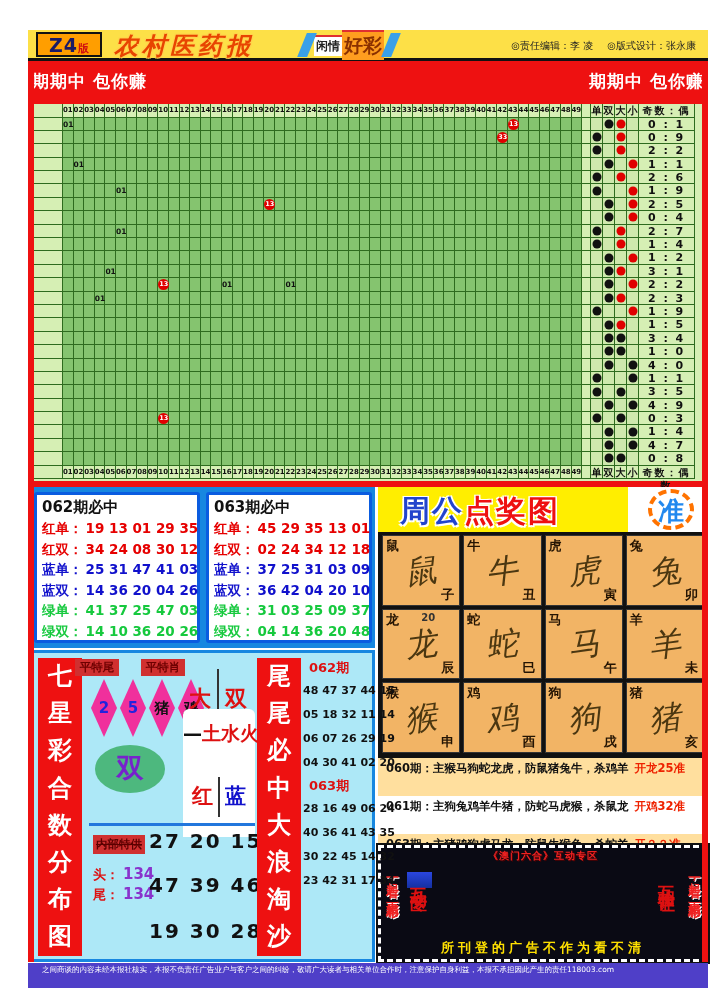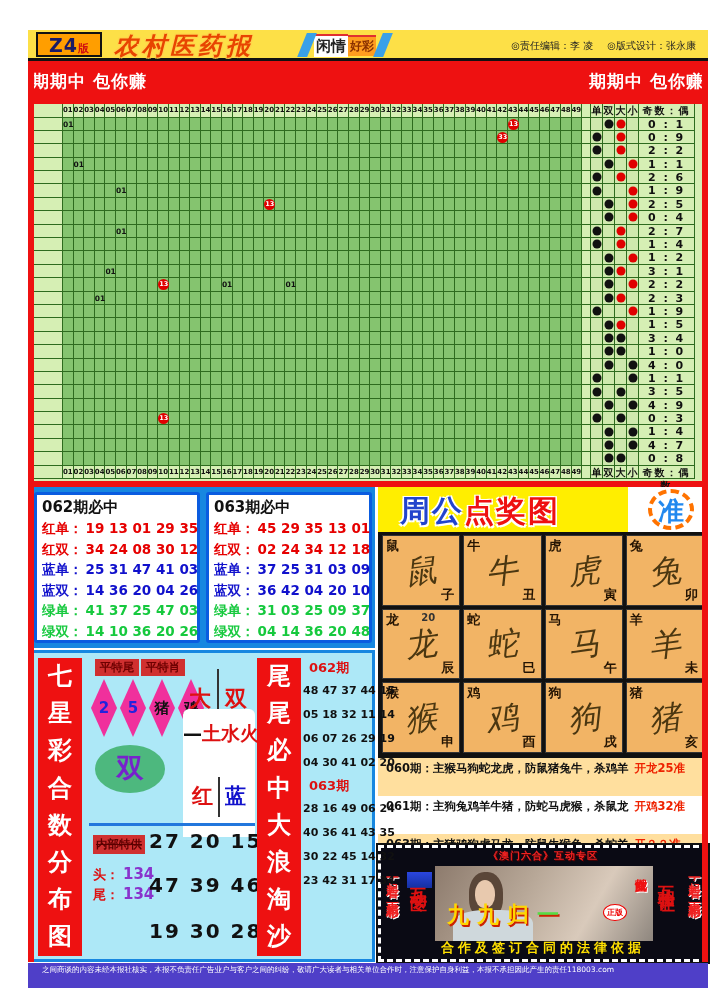--- a/index.html
+++ b/index.html
@@ -8,22 +8,22 @@
 
   
   #masthead { position:absolute; left:28px; top:30px; width:680px; height:31px; background:#fde047; border-bottom:3px solid #111; }
   #edition-box { position:absolute; left:8px; top:2px; width:66px; height:25px; background:#ff9e00; border:2px solid #111; text-align:center; }
   #edition-main { font-weight:bold; font-size:19px; color:#1a1a66; letter-spacing:1px; }
   #edition-sub { font-size:11px; color:#d01010; font-weight:bold; }
   #paper-name { position:absolute; left:86px; top:0px; font-size:24px; font-weight:bold; font-style:italic; color:#e84400;
     text-shadow:1px 1px 0 #ffd24d,-1px -1px 0 #ffd24d,1px -1px 0 #ffd24d,-1px 1px 0 #ffd24d; letter-spacing:4px; }
   #tagline { position:absolute; left:272px; top:3px; height:24px; display:flex; align-items:center; }
   .slash { width:10px; height:24px; background:#3aa0e8; transform:skewX(-22deg); margin:0 2px; }
-  #tagline-left { font-size:15px; color:#222; background:#fff; border-top:2px solid #e03030; padding:1px 2px; font-weight:bold;}
-  #tagline-right { font-size:12px; color:#8a3000; background:#ff9d1f; border-top:2px solid #e03030; padding:1px 2px; font-weight:bold;}
+  #tagline-left { font-size:12px; color:#222; background:#fff; border-top:2px solid #e03030; padding:1px 2px; font-weight:bold;}
+  #tagline-right { font-size:19px; color:#8a3000; background:#ff9d1f; border-top:2px solid #e03030; padding:1px 2px; font-weight:bold;}
   #credits { position:absolute; right:12px; top:9px; font-size:10px; color:#222; }
   #credits span { margin-left:14px; }
 
   
   #banner { position:absolute; left:28px; top:61px; width:680px; height:40px; background:#ee1111; display:flex; align-items:center; justify-content:space-between; padding:0 4px; }
   .slogan { color:#fff; font-weight:bold; font-size:17px; letter-spacing:1px; white-space:nowrap; }
   #banner-title { font-size:34px; font-weight:bold; color:#2b3fd6; letter-spacing:1px; white-space:nowrap;
     text-shadow:2px 0 0 #fff,-2px 0 0 #fff,0 2px 0 #fff,0 -2px 0 #fff,2px 2px 0 #fff,-2px -2px 0 #fff,2px -2px 0 #fff,-2px 2px 0 #fff; }
 
   
@@ -95,21 +95,21 @@
   #macau-badge { position:absolute; right:26px; top:38px; background:#fff; border:1px solid #e00; border-radius:50%; color:#e00; font-size:8px; font-weight:bold; padding:2px 3px; }
   #macau-bottom { position:absolute; left:0; bottom:2px; width:100%; text-align:center; font-size:13px; font-weight:bold; color:#ffe000; letter-spacing:4px; }
 
   
   #lower-left { position:absolute; left:28px; top:650px; width:347px; height:312px; background:#ade8f7; border:3px solid #1787e0; }
   .red-bar { position:absolute; top:5px; width:44px; height:298px; background:#ee1111; text-align:center; }
   #bar-left { left:7px; }
   #bar-right { left:226px; }
   .red-bar span { display:block; color:#fff; font-weight:bold; font-size:24px; line-height:37.2px; }
   #pt-label1,#pt-label2 { position:absolute; top:6px; width:44px; height:17px; background:#d03030; color:#6d0000; font-size:11.5px; font-weight:bold; text-align:center; line-height:17px; }
-  #pt-label1 { left:64px; } #pt-label2 { left:110px; }
+  #pt-label1 { left:44px; } #pt-label2 { left:110px; }
   .diamond { position:absolute; top:26px; width:26px; height:58px; background:#f0309c; clip-path:polygon(50% 0,100% 50%,50% 100%,0 50%); text-align:center; }
   .diamond span { line-height:58px; font-size:15px; font-weight:bold; }
   #d1 { left:60px; } #d2 { left:89px; } #d3 { left:118px; } #d4 { left:147px; }
   #d1 span,#d2 span { color:#2222dd; } #d3 span,#d4 span { color:#111; }
   #dashuang { position:absolute; left:158px; top:24px; width:66px; height:30px; font-size:22px; font-weight:bold; color:#dd1111; }
   #dashuang .dv { display:inline-block; width:2px; height:46px; background:#333; vertical-align:middle; margin:0 6px; transform:translateY(-8px); }
   #whitebox { position:absolute; left:152px; top:56px; width:72px; height:128px; background:#fff; border-radius:6px 6px 0 0; }
   #elements { margin-top:12px; text-align:center; font-size:19px; font-weight:bold; color:#dd1111; white-space:nowrap; }
   #elements .dash { color:#111; }
   #redblue { margin-top:30px; text-align:center; font-size:21px; font-weight:bold; }
@@ -2017,31 +2017,23 @@
   <div id="predictions">
       <div class="pred-line"><span>060期：主猴马狗蛇龙虎，防鼠猪兔牛，杀鸡羊</span><span class="pred-result">开龙25准</span></div>
       <div class="pred-line"><span>061期：主狗兔鸡羊牛猪，防蛇马虎猴，杀鼠龙</span><span class="pred-result">开鸡32准</span></div>
       <div class="pred-line"><span>063期：主猪鸡狗虎马龙，防鼠牛猴兔，杀蛇羊</span><span class="pred-result">开？？准</span></div>
     </div>
 
   <div id="macau">
     <div id="macau-title">《澳门六合》互动专区</div>
     <div id="macau-left-outer" class="vtext">一起看，更精彩！</div>
     <div id="macau-left-inner" class="vtext">互动专区</div>
-    <div id="macau-photo">
-      <div id="photo-head"></div>
-      <div id="photo-face"></div>
-      <div id="photo-body"></div>
-      <div id="macau-phototext"><span>九九归</span><span class="g">一</span></div>
-      <div id="macau-tag">靓女做庄</div>
-      <div id="macau-badge">正版</div>
-    </div>
     <div id="macau-right-inner" class="vtext">互相验证</div>
     <div id="macau-right-outer" class="vtext">一起看，更精彩！</div>
-    <div id="macau-bottom">合作及签订合同的法律依据</div>
+    <div id="macau-bottom">所刊登的广告不作为看不清</div>
   </div>
 
   <div id="lower-left">
     <div id="bar-left" class="red-bar">
         <span>七</span>
         <span>星</span>
         <span>彩</span>
         <span>合</span>
         <span>数</span>
         <span>分</span>

